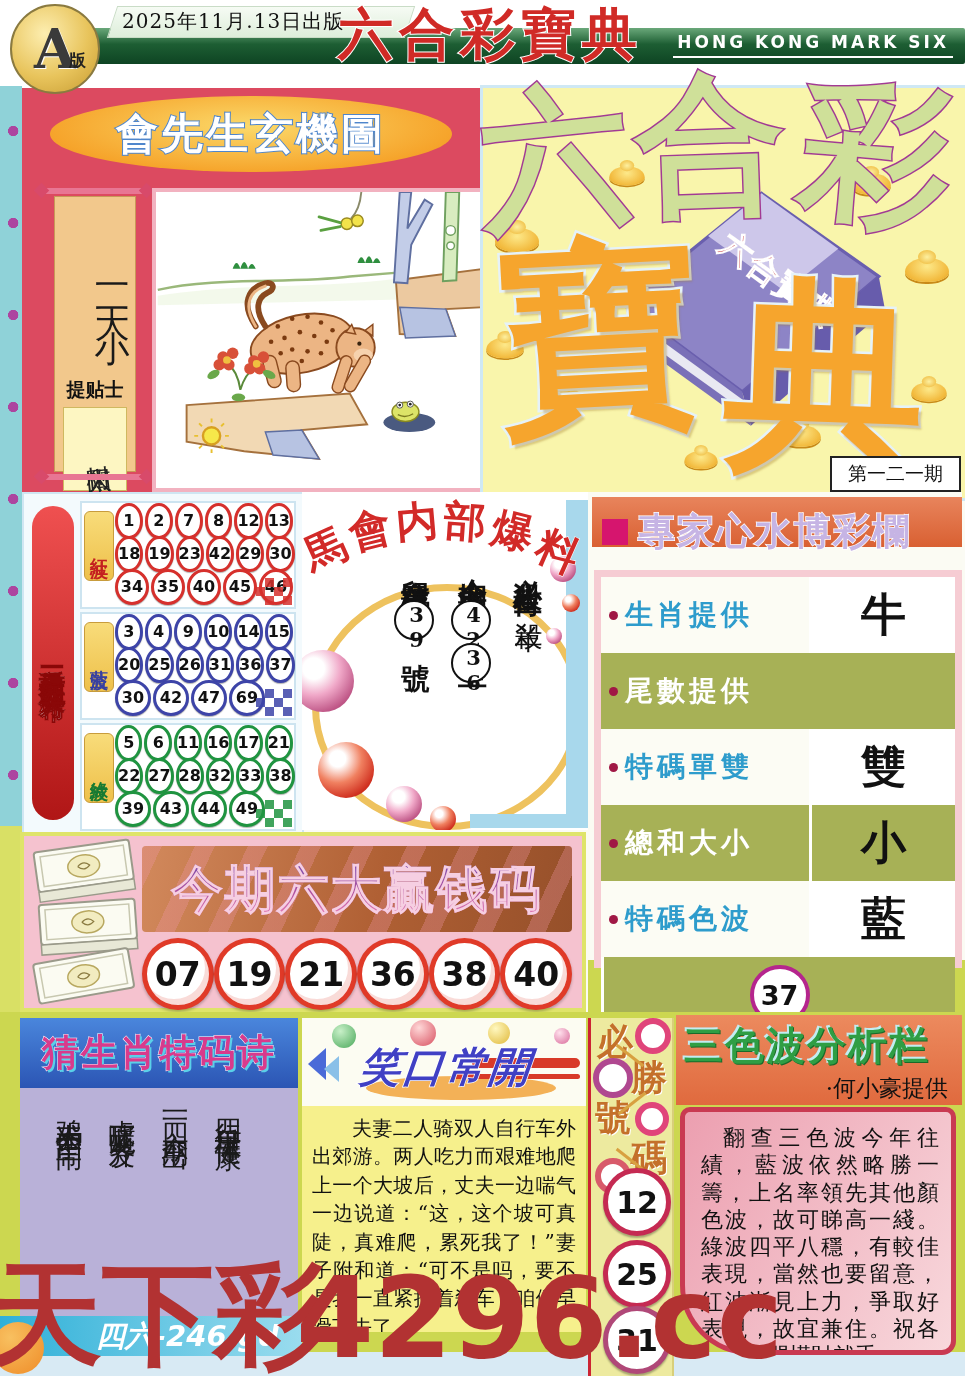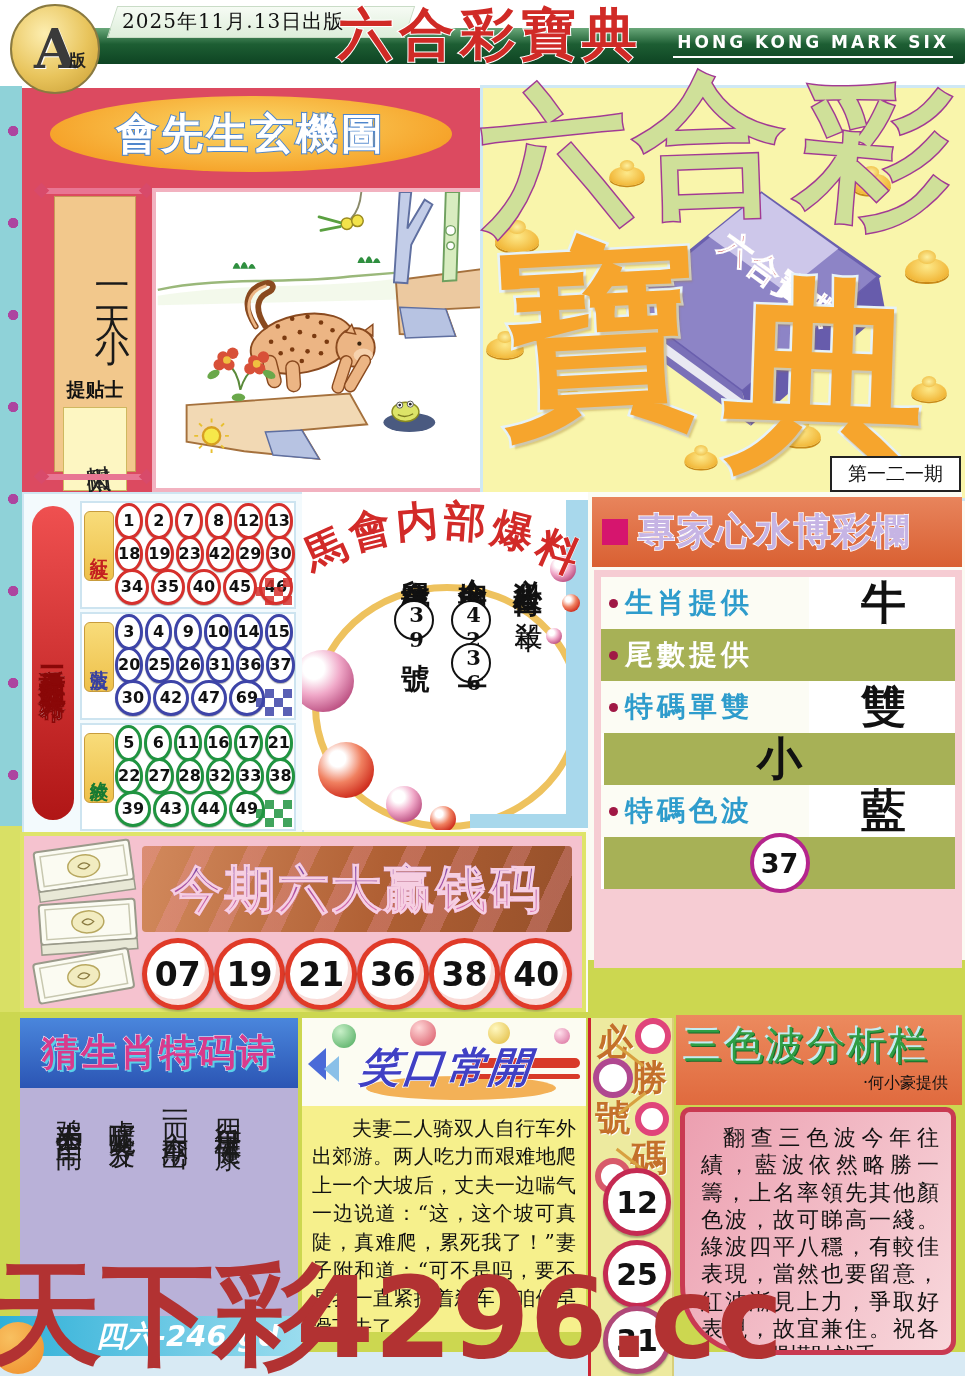--- a/index.html
+++ b/index.html
@@ -59,25 +59,25 @@
 .blue-strip-h{left:470px;top:814px;width:118px;height:14px;background:#a8d8ec}
 .arc-char{position:absolute;font-family:"DejaVu Serif",serif;font-weight:700;font-size:42px;color:#d22a28;-webkit-text-stroke:1px #fff;paint-order:stroke;z-index:3}
 .ring{left:10px;top:92px;width:256px;height:232px;border:7px solid #eec25e;border-radius:50%}
 .pearl{position:absolute;border-radius:50%;background:radial-gradient(circle at 35% 30%,#fff 0 18%,#f0a8c8 45%,#c05888 75%,#a03868);z-index:2}
 .pearl.red{background:radial-gradient(circle at 35% 30%,#fff 0 15%,#f08060 45%,#d03020 75%,#a02020)}
 .ins-cols{right:40px;top:64px;height:260px;writing-mode:vertical-rl;z-index:4}
 .ins-col{margin-left:15px;font-family:"DejaVu Serif",serif;font-size:29px;font-weight:700;color:#111;letter-spacing:3px;text-orientation:upright}
 .ins-val{font-weight:400;font-size:28px}
 .cnum{display:inline-block;width:36px;height:36px;line-height:31px;border:2.5px solid #111;border-radius:50%;text-align:center;font-size:21px;font-weight:700;background:#fff;letter-spacing:0}
 
-#xhdr{left:592px;top:497px;width:370px;height:70px;background:linear-gradient(180deg,#e8845c,#d96032)}
+#xhdr{left:592px;top:497px;width:370px;height:50px;background:linear-gradient(180deg,#e8845c,#d96032)}
 .xsq{left:10px;top:22px;width:26px;height:26px;background:#d6156e}
 #xhdr .t{left:46px;top:0;line-height:70px;font-size:37px;font-weight:700;color:#c6b4e4;-webkit-text-stroke:1.5px #fff;paint-order:stroke;letter-spacing:2px}
 #xframe{left:594px;top:570px;width:368px;height:398px;background:#f6ccd3;padding:7px;box-sizing:border-box}
-.xrow{display:flex;height:52px}
+.xrow{display:flex;height:76px}
 .xrow.odd{background:#fcfcf4}
 .xrow.even{background:#a7b156}
 .xlab{width:200px;display:flex;align-items:center;padding-left:8px;font-size:28px;font-weight:700;letter-spacing:4px}
 .xlab::before{content:"";width:9px;height:9px;border-radius:50%;background:#a01845;margin-right:7px;flex:none}
 .xrow.odd .xlab{color:#2e9ccc}
 .xrow.even .xlab{color:#fff}
 .xval{flex:1;border-left:3px solid #fff;display:flex;align-items:center;justify-content:center;font-family:"DejaVu Serif",serif;font-size:45px;font-weight:700;color:#111}
 .ball37{width:52px;height:52px;border-radius:50%;border:4px solid #b5258d;background:#fff;display:flex;align-items:center;justify-content:center;font-family:"DejaVu Sans",sans-serif;font-size:27px;font-weight:700}
 .limepatch{left:588px;top:960px;width:377px;height:56px;background:#ccd750}
 
@@ -106,22 +106,22 @@
 #joke .bd{height:226px;background:#f6f08c;padding:8px 10px;box-sizing:border-box;overflow:hidden}
 .jhead{text-align:center;font-family:"DejaVu Serif",serif;font-size:26px;font-weight:700;letter-spacing:4px;color:#111;margin:2px 0 5px}
 .jtext{font-family:"DejaVu Serif",serif;font-size:20px;line-height:1.42;color:#111;text-align:justify;text-indent:2em}
 #lucky{left:588px;top:1018px;width:86px;height:358px;background:#edea9f;border-left:3px solid #cc2433;border-right:2px solid #d8cf7a;box-sizing:border-box}
 .lchar{position:absolute;font-family:"DejaVu Serif",serif;font-size:36px;font-weight:700;color:#c4702a;text-shadow:1px 1px 0 #fff}
 .lring{position:absolute;border-radius:50%;background:#fff;border:6px solid #e0457a}
 .lstick{position:absolute;width:34px;height:3px;background:#d8a040}
 .lball{position:absolute;left:12px;width:58px;height:58px;border-radius:50%;background:#fff;border:5px solid #c52a52;display:flex;align-items:center;justify-content:center;font-size:30px;font-weight:700;color:#111;box-shadow:0 2px 2px rgba(0,0,0,.3)}
 #analysis{left:676px;top:1015px;width:286px;height:361px}
 #analysis .hd{height:90px;background:linear-gradient(180deg,#ec8a5e,#e06a3e);padding:4px 8px 0;box-sizing:border-box}
-#analysis .hd .t{font-size:39px;font-weight:400;letter-spacing:2px;color:#2f9e44;text-shadow:-2px -2px 0 #c2ecf2,1px 1px 0 #1a6a2a}
-#analysis .hd .by{font-family:"DejaVu Serif",serif;font-size:16px;color:#111;text-align:right;margin-right:6px}
+#analysis .hd .t{font-size:39px;font-weight:700;letter-spacing:2px;color:#2f9e44;text-shadow:-2px -2px 0 #c2ecf2,1px 1px 0 #1a6a2a}
+#analysis .hd .by{font-family:"DejaVu Serif",serif;font-size:23px;color:#111;text-align:right;margin-right:6px}
 #analysis .bd{position:absolute;left:4px;top:92px;width:276px;height:248px;background:linear-gradient(120deg,#ec9fb0,#f8d8dc);border:5px solid #c93a52;border-radius:10px 10px 14px 70px;padding:12px 12px 0 16px;box-sizing:border-box;overflow:hidden}
 #analysis .bd p{margin:0;font-family:"DejaVu Serif",serif;font-size:22px;line-height:1.24;color:#111;text-align:justify;text-indent:1em}
 .cyanbar{left:0;top:1316px;width:302px;height:40px;background:linear-gradient(90deg,#2fb0d8,#9adcee);z-index:12}
 .cyanbar span{display:block;line-height:40px;padding-left:96px;font-size:29px;font-weight:700;font-style:italic;color:#fff}
 .orangec{left:-8px;top:1322px;width:52px;height:52px;border-radius:50%;background:radial-gradient(circle at 35% 30%,#f8c060,#ef8c28);z-index:13}
 .wm{position:absolute;font-size:112px;font-weight:700;color:#b23232;z-index:60;line-height:1;font-family:"DejaVu Sans",sans-serif}
 </style>
 </head>
 <body>
 
@@ -401,20 +401,21 @@
     <div class="xval" style="background:#fff">牛</div>
   </div>
   <div class="xrow even">
     <div class="xlab">尾數提供</div>
   </div>
   <div class="xrow odd">
     <div class="xlab">特碼單雙</div>
     <div class="xval" style="background:#fff">雙</div>
   </div>
   <div class="xrow even">
+    <div class="xlab">總和大小</div>
     <div class="xval">小</div>
   </div>
   <div class="xrow odd">
     <div class="xlab">特碼色波</div>
     <div class="xval" style="background:#fff">藍</div>
   </div>
   <div class="xrow even">
     <div class="xval">
         <span class="ball37">37</span>
       </div>

